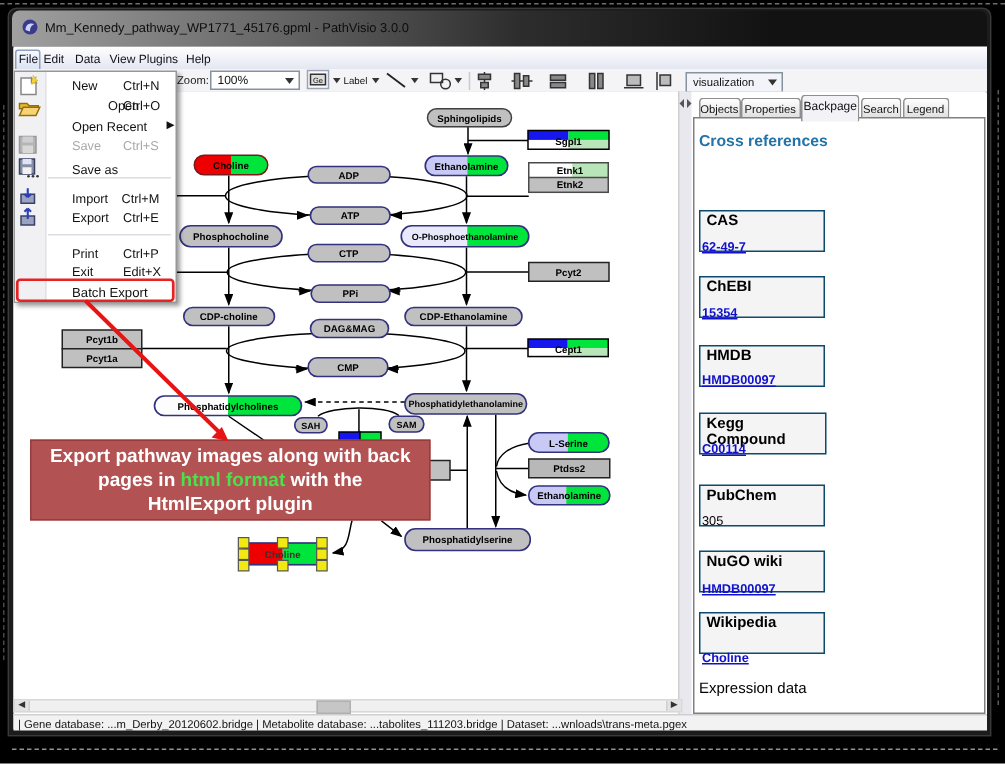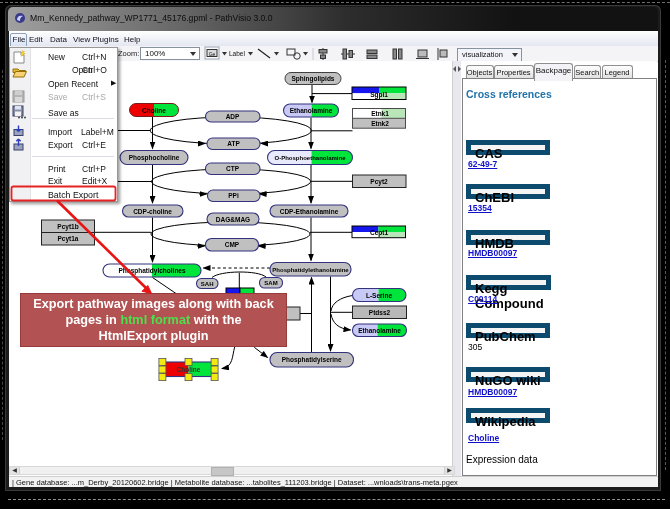--- a/index.html
+++ b/index.html
@@ -24,21 +24,21 @@
 .combo{position:absolute;background:#fff;border:1px solid #86929e;font-size:8px;color:#111;text-decoration:underline;}
 .tri{position:absolute;width:0;height:0;border-left:3px solid transparent;border-right:3px solid transparent;border-top:4px solid #333;}
 
 #canvas{left:9px;top:61px;width:443px;height:405px;background:#fff;}
 #splitter{left:452px;top:61px;width:9px;height:415px;background:#e9e8ee;border-left:1px solid #cfcfcf;}
 #panel{left:461px;top:61px;width:196px;height:415px;background:#fff;}
 
 .tab{position:absolute;height:12px;border:1px solid #8f8f8f;border-bottom:none;border-radius:3px 3px 0 0;background:linear-gradient(#fefefe,#dcdcdc);font-size:7.5px;color:#111;text-align:center;padding-top:2px;white-space:nowrap;overflow:hidden;}
 .tabactive{background:#f3f2f7;height:15px;z-index:3;font-size:8px;}
 #panelbox{left:461.5px;top:78px;width:195px;height:398px;background:#fff;border:1px solid #808080;box-sizing:border-box;}
-.secbox{position:absolute;left:5px;width:84px;height:15px;border:5px solid #0c4a6e;background:#f4f4f4;font-size:13px;font-weight:bold;color:#000;padding:1px 0 0 4px;box-sizing:border-box;}
+.secbox{position:absolute;left:5px;width:84px;height:28px;border:1px solid #0c4a6e;background:#f4f4f4;font-size:10px;font-weight:bold;color:#000;padding:1px 0 0 4px;box-sizing:border-box;}
 .link{position:absolute;left:8px;font-size:8.5px;color:#1111cc;text-decoration:underline;font-weight:bold;white-space:nowrap;}
 
 #hscroll{left:9px;top:466px;width:446px;height:9px;background:#f0f0f0;border:1px solid #d8d8d8;box-sizing:border-box;}
 #statusbar{left:9px;top:476px;width:649px;height:10px;background:#f2f2f2;border-top:1px solid #cfcfcf;font-size:7.5px;color:#111;}
 
 #popup{left:9px;top:46.5px;width:109px;height:155px;background:#fff;border:1px solid #979797;box-shadow:2px 2px 3px rgba(0,0,0,0.4);z-index:20;box-sizing:border-box;}
 .mi{position:absolute;left:22px;font-size:8.5px;color:#111;white-space:nowrap;padding-left:16px;}
 .ms{position:absolute;font-size:8.5px;color:#111;}
 
 #annot{left:20px;top:292.5px;width:267px;height:54px;background:#b25252;border:1px solid #963c3c;box-sizing:border-box;z-index:15;
@@ -391,21 +391,21 @@
     <div class="ms" style="left:72px;top:4px;">Ctrl+N</div>
   <div class="mi" style="top:17.7px;margin-left:24px;">Open</div>
     <div class="ms" style="left:72px;top:17.7px;">Ctrl+O</div>
   <div class="mi" style="top:31.4px;">Open Recent</div>
     <div class="ms" style="left:101px;top:31px;font-size:7px;">▶</div>
   <div class="mi" style="top:44.8px;color:#a8a8a8;">Save</div>
     <div class="ms" style="left:72px;top:44.8px;color:#a8a8a8;">Ctrl+S</div>
   <div class="mi" style="top:60.2px;">Save as</div>
   <div style="position:absolute;left:22px;top:70.5px;width:82px;border-top:1px solid #dcdce2;"></div>
   <div class="mi" style="top:79px;">Import</div>
-    <div class="ms" style="left:71px;top:79px;">Label+M</div>
+    <div class="ms" style="left:71px;top:79px;">Ctrl+M</div>
   <div class="mi" style="top:92.5px;">Export</div>
     <div class="ms" style="left:72px;top:92.5px;">Ctrl+E</div>
   <div style="position:absolute;left:22px;top:108px;width:82px;border-top:1px solid #dcdce2;"></div>
   <div class="mi" style="top:116px;">Print</div>
     <div class="ms" style="left:72px;top:116px;">Ctrl+P</div>
   <div class="mi" style="top:128.5px;">Exit</div>
     <div class="ms" style="left:72px;top:128.5px;">Edit+X</div>
   <div class="mi" style="top:142.5px;font-size:8.8px;">Batch Export</div>
 
   <svg width="16" height="110" viewBox="0 0 16 110" style="left:2px;top:3px;">

